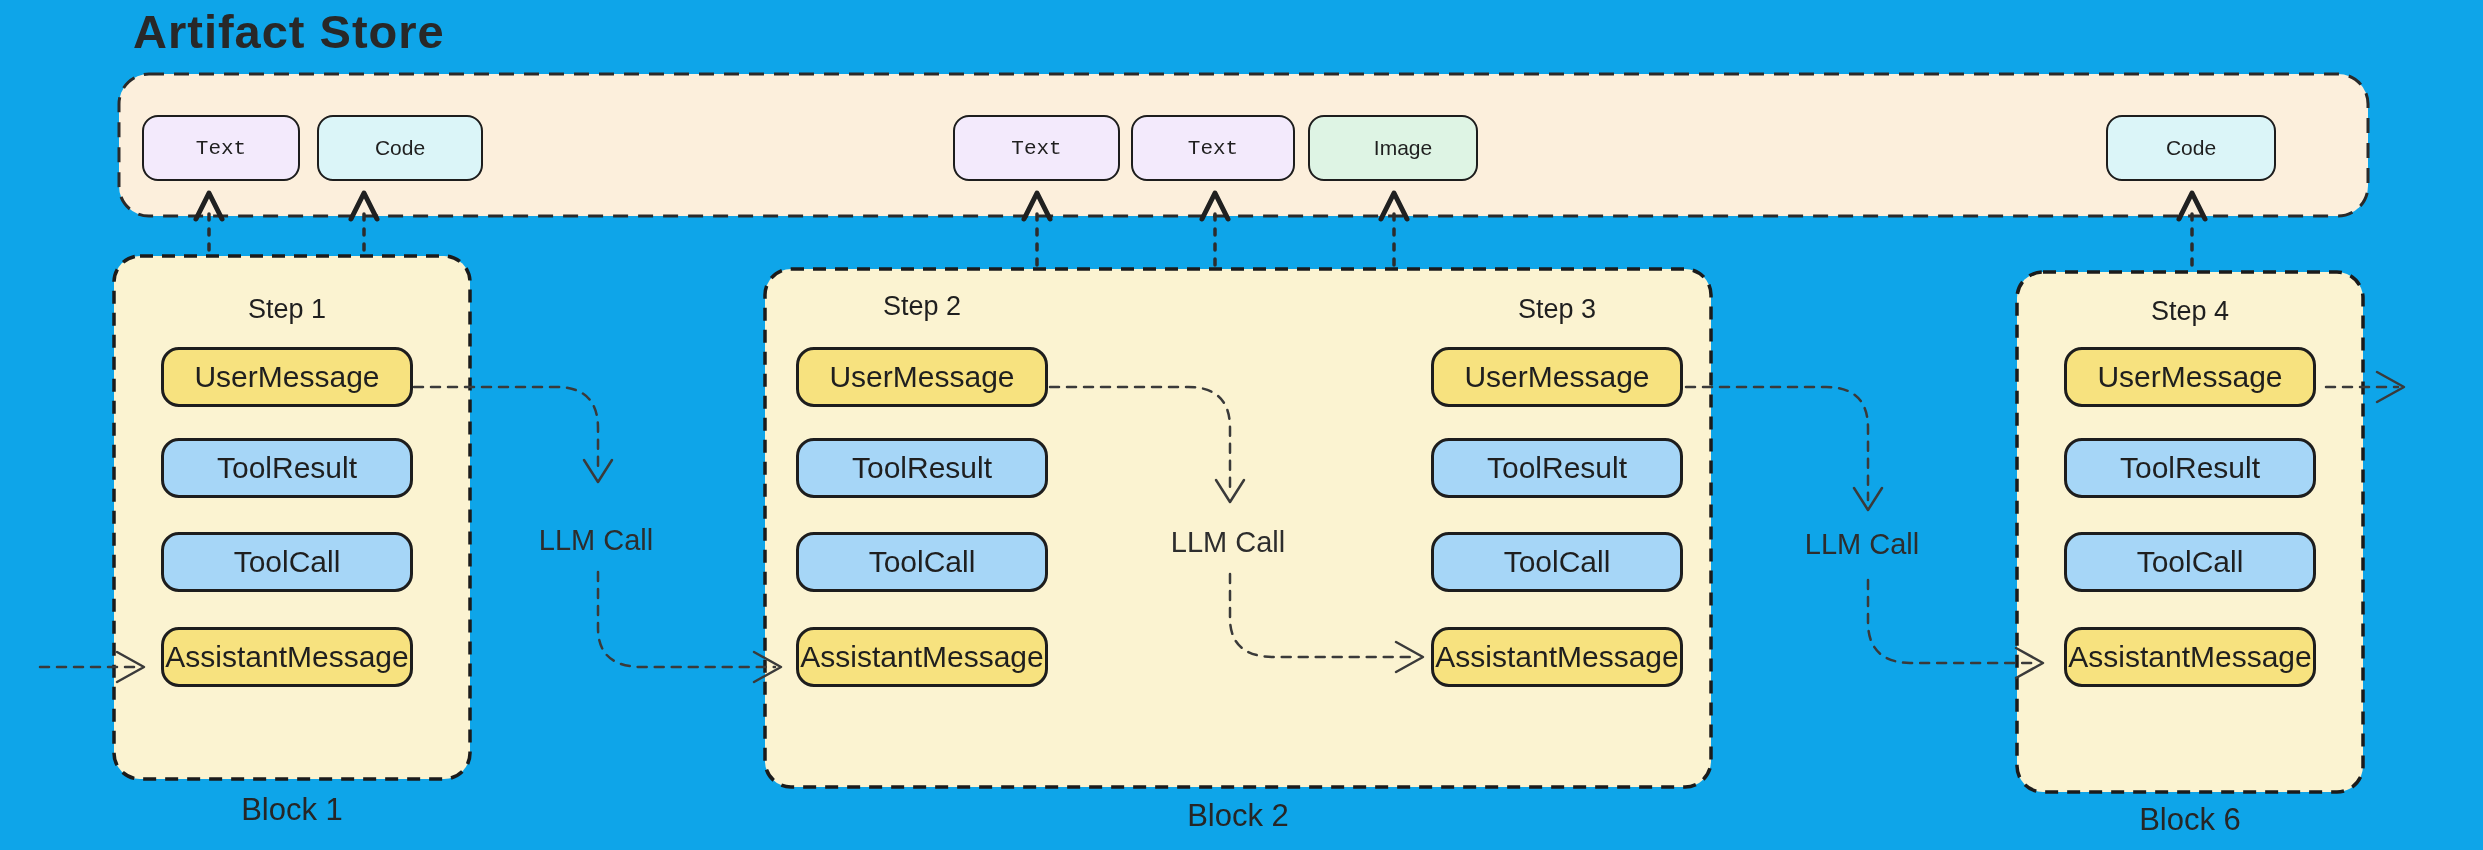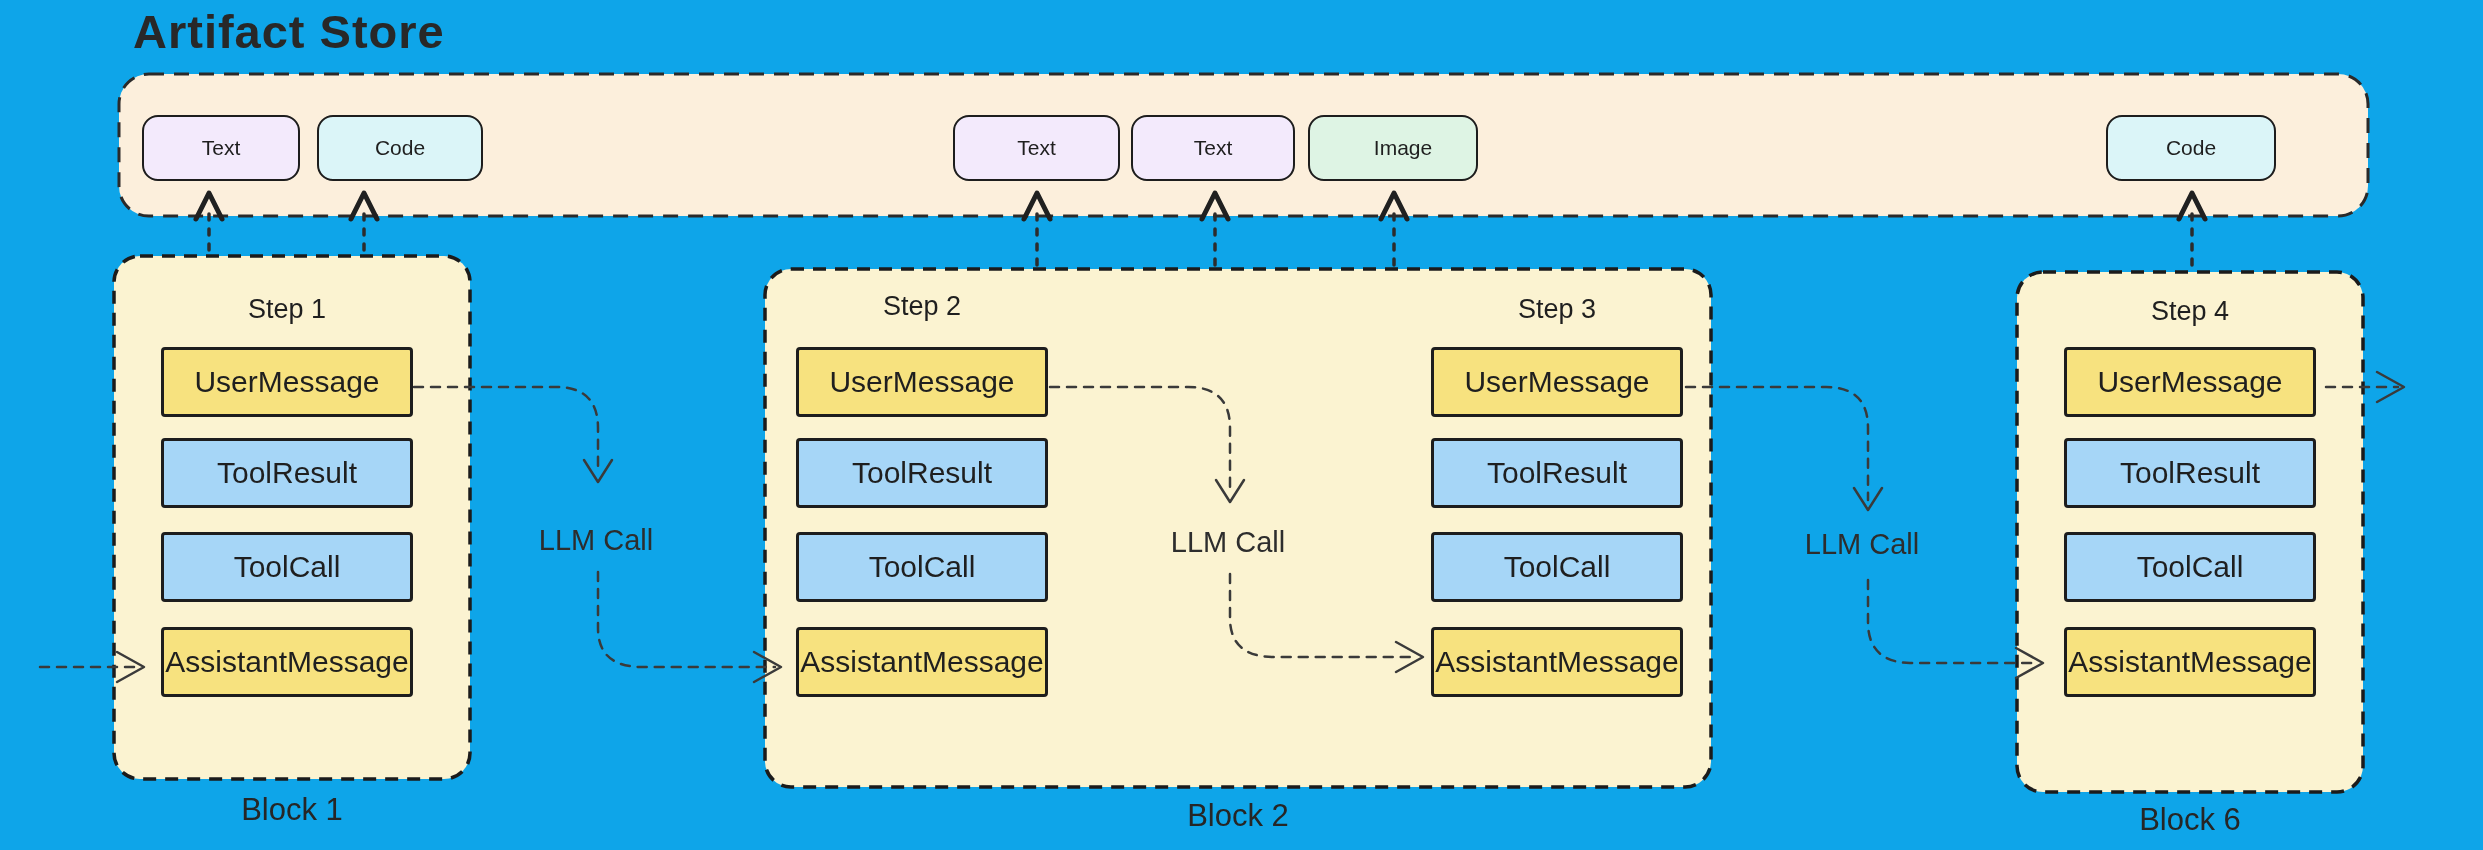--- a/index.html
+++ b/index.html
@@ -10,28 +10,28 @@
   svg.layer{position:absolute;left:0;top:0;}
   .title{
     position:absolute;left:133px;top:4px;font-size:47px;font-weight:600;
     color:#282828;letter-spacing:1px;
   }
   .chip{
     position:absolute;top:115px;height:66px;border:2.5px solid #1d1d1d;border-radius:16px;
     display:flex;align-items:center;justify-content:center;
     font-size:21px;color:#1f1f1f;box-sizing:border-box;
   }
-  .chip.text{background:#f3eafc;}
+  .chip.text{background:#f3eafc;font-family:Liberation Mono, monospace;}
   .chip.code{background:#dbf5f8;}
   .chip.image{background:#def4e4;padding-left:20px;}
   .step-label{
     position:absolute;transform:translateX(-50%);font-size:27px;color:#1f1f1f;white-space:nowrap;
   }
   .msg{
-    position:absolute;width:252px;height:70px;border:3px solid #1d1d1d;border-radius:4px;
+    position:absolute;width:252px;height:60px;border:3px solid #1d1d1d;border-radius:18px;
     display:flex;align-items:center;justify-content:center;font-size:30px;color:#1f1f1f;
     box-sizing:border-box;white-space:nowrap;
   }
   .msg.yellow{background:#f7e27f;}
   .msg.blue{background:#a6d6f7;}
   .llm-label{
     position:absolute;transform:translateX(-50%);font-size:29px;color:#2d2d2d;white-space:nowrap;
   }
   .block-label{
     position:absolute;transform:translateX(-50%);font-size:31px;color:#262626;white-space:nowrap;text-align:right;

